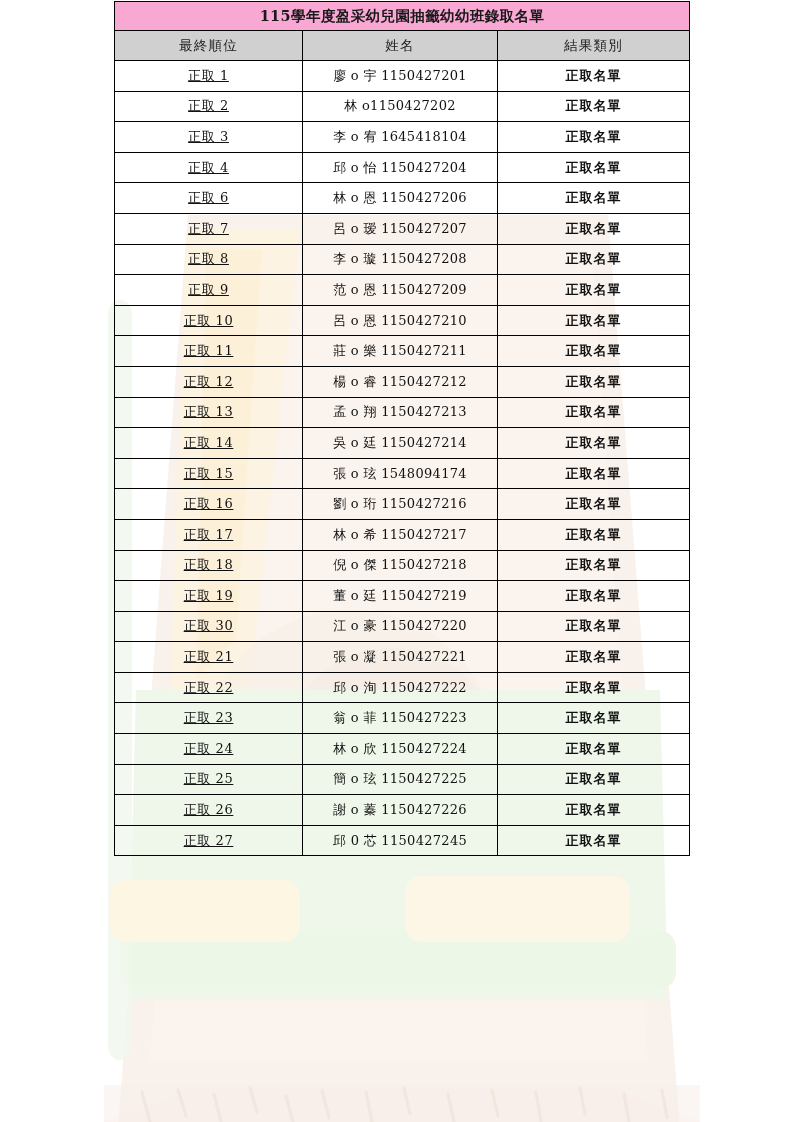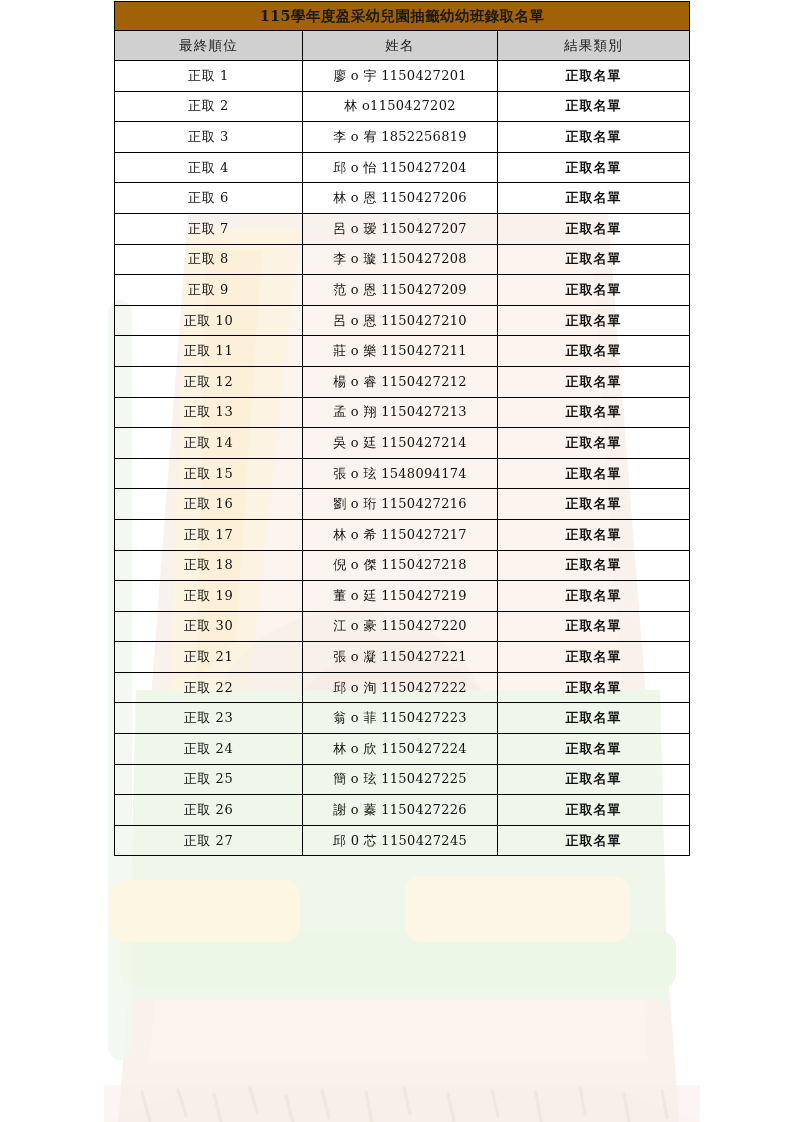--- a/index.html
+++ b/index.html
@@ -56,21 +56,21 @@
     background-clip: padding-box;
   }
 
   
   col.c-rank { width: 188px; }
   col.c-name { width: 195px; }
   col.c-type { width: 192px; }
 
   tr.title-row td {
     height: 28px;
-    background: #a16207;
+    background: #f9a8d4;
     font-size: 14.5px;
     font-weight: bold;
     letter-spacing: 0.4px;
     color: #1a1a1a;
   }
 
   tr.head-row th {
     height: 29px;
     background: #d0d0d0;
     font-size: 13.5px;
@@ -80,20 +80,21 @@
   }
 
   tr.data-row td {
     height: 29.6px;
     font-size: 13px;
     color: #111111;
     background: transparent;
   }
   td.cell-rank {
     letter-spacing: 0.6px;
+    text-decoration: underline;
   }
   td.cell-name {
     letter-spacing: 0.3px;
     background: rgba(255,255,255,0.92);
   }
   td.cell-type {
     color: #00a03c;
     font-weight: bold;
     letter-spacing: 1px;
     font-size: 13px;
@@ -180,21 +181,21 @@
           <td class="cell-name">廖 o 宇 1150427201</td>
           <td class="cell-type">正取名單</td>
         </tr>
         <tr class="data-row">
           <td class="cell-rank">正取 2</td>
           <td class="cell-name">林 o1150427202</td>
           <td class="cell-type">正取名單</td>
         </tr>
         <tr class="data-row">
           <td class="cell-rank">正取 3</td>
-          <td class="cell-name">李 o 宥 1852256819</td>
+          <td class="cell-name">李 o 宥 1645418104</td>
           <td class="cell-type">正取名單</td>
         </tr>
         <tr class="data-row">
           <td class="cell-rank">正取 4</td>
           <td class="cell-name">邱 o 怡 1150427204</td>
           <td class="cell-type">正取名單</td>
         </tr>
         <tr class="data-row">
           <td class="cell-rank">正取 6</td>
           <td class="cell-name">林 o 恩 1150427206</td>

